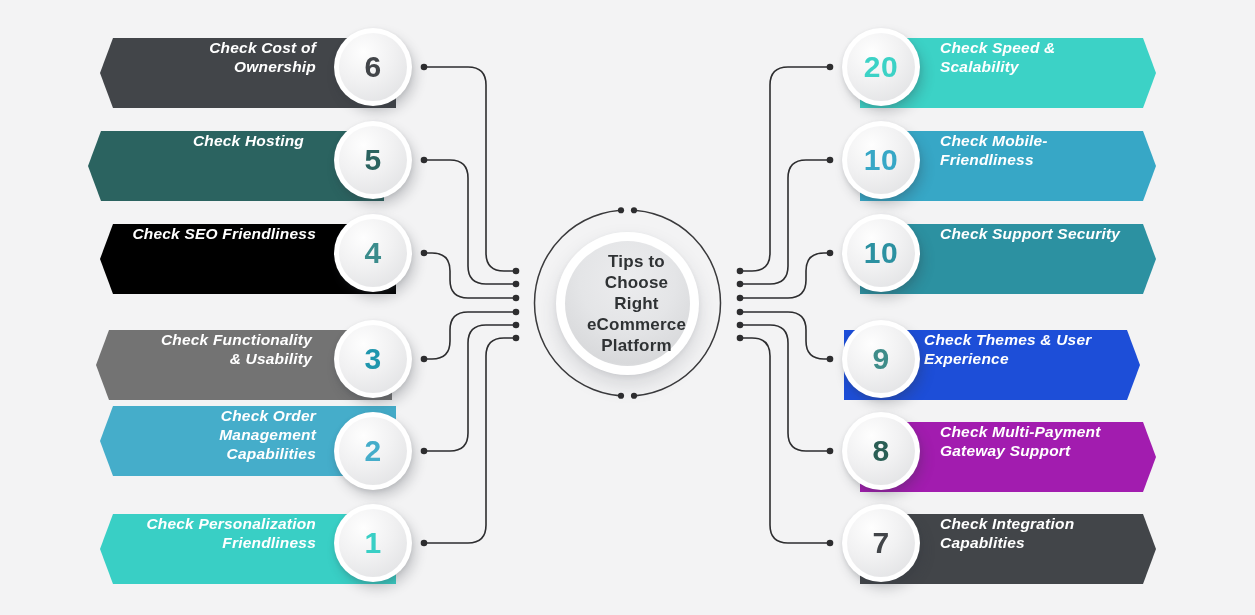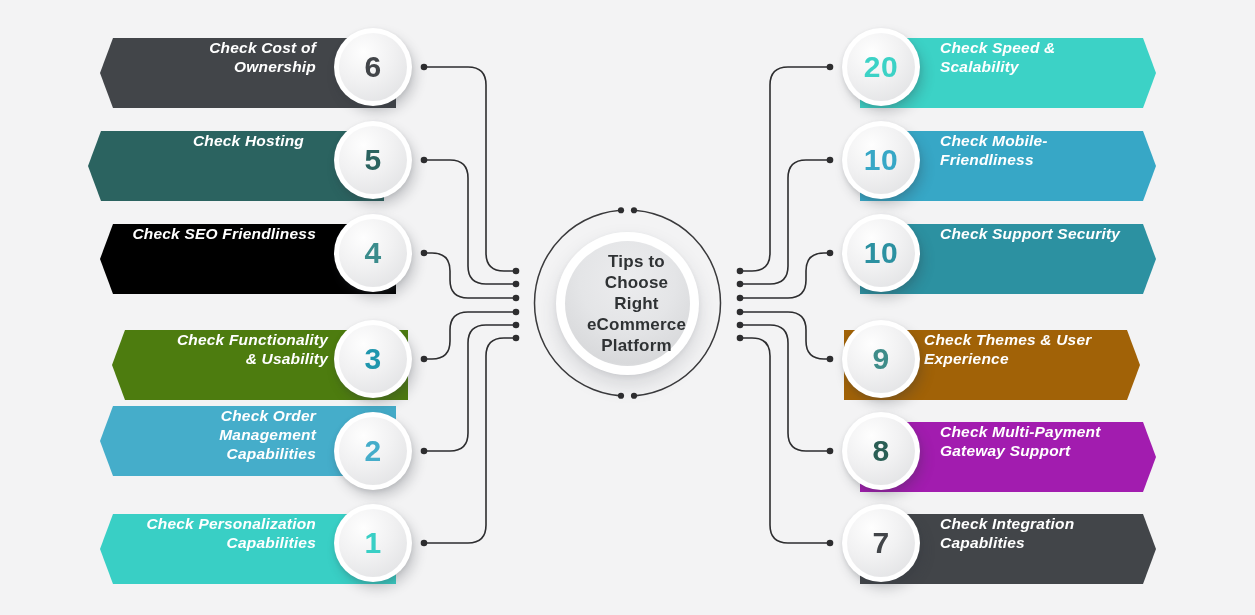--- a/index.html
+++ b/index.html
@@ -108,36 +108,36 @@
         <div class="inner" style="color: rgb(43, 99, 96);">
           <span>5</span>
         </div>
       </div>
       <div class="banner left" style="left: 100px; width: 296px; top: 224px; background: #000000;"><span>Check SEO Friendliness</span></div>
       <div class="numcircle" style="left: 334px; top: 214px;">
         <div class="inner" style="color: rgb(59, 140, 140);">
           <span>4</span>
         </div>
       </div>
-      <div class="banner left" style="left: 112px; width: 296px; top: 330px; background: #4d7c0f;"><span>Check Functionality
+      <div class="banner left" style="left: 96px; width: 296px; top: 330px; background: #737373;"><span>Check Functionality
 &amp; Usability</span></div>
       <div class="numcircle" style="left: 334px; top: 320px;">
         <div class="inner" style="color: rgb(31, 150, 173);">
           <span>3</span>
         </div>
       </div>
       <div class="banner left" style="left: 100px; width: 296px; top: 406px; background: rgb(69, 173, 202);"><span>Check Order Management
 Capabilities</span></div>
       <div class="numcircle" style="left: 334px; top: 412px;">
         <div class="inner" style="color: rgb(69, 173, 202);">
           <span>2</span>
         </div>
       </div>
       <div class="banner left" style="left: 100px; width: 296px; top: 514px; background: rgb(57, 207, 197);"><span>Check Personalization
-Capabilities</span></div>
+Friendliness</span></div>
       <div class="numcircle" style="left: 334px; top: 504px;">
         <div class="inner" style="color: rgb(57, 207, 197);">
           <span>1</span>
         </div>
       </div>
       <div class="banner right" style="left: 860px; width: 296px; top: 38px; background: rgb(60, 210, 198);"><span>Check Speed &amp; Scalability</span></div>
       <div class="numcircle" style="left: 842px; top: 28px;">
         <div class="inner" style="color: rgb(60, 210, 198);">
           <span>20</span>
         </div>
@@ -147,21 +147,21 @@
         <div class="inner" style="color: rgb(55, 167, 198);">
           <span>10</span>
         </div>
       </div>
       <div class="banner right" style="left: 860px; width: 296px; top: 224px; background: rgb(44, 145, 161);"><span>Check Support Security</span></div>
       <div class="numcircle" style="left: 842px; top: 214px;">
         <div class="inner" style="color: rgb(44, 145, 161);">
           <span>10</span>
         </div>
       </div>
-      <div class="banner right" style="left: 844px; width: 296px; top: 330px; background: #a16207;"><span>Check Themes &amp; User
+      <div class="banner right" style="left: 844px; width: 296px; top: 330px; background: #1d4ed8;"><span>Check Themes &amp; User
 Experience</span></div>
       <div class="numcircle" style="left: 842px; top: 320px;">
         <div class="inner" style="color: rgb(62, 140, 137);">
           <span>9</span>
         </div>
       </div>
       <div class="banner right" style="left: 860px; width: 296px; top: 422px; background: #a21caf;"><span>Check Multi-Payment
 Gateway Support</span></div>
       <div class="numcircle" style="left: 842px; top: 412px;">
         <div class="inner" style="color: rgb(42, 94, 85);">

